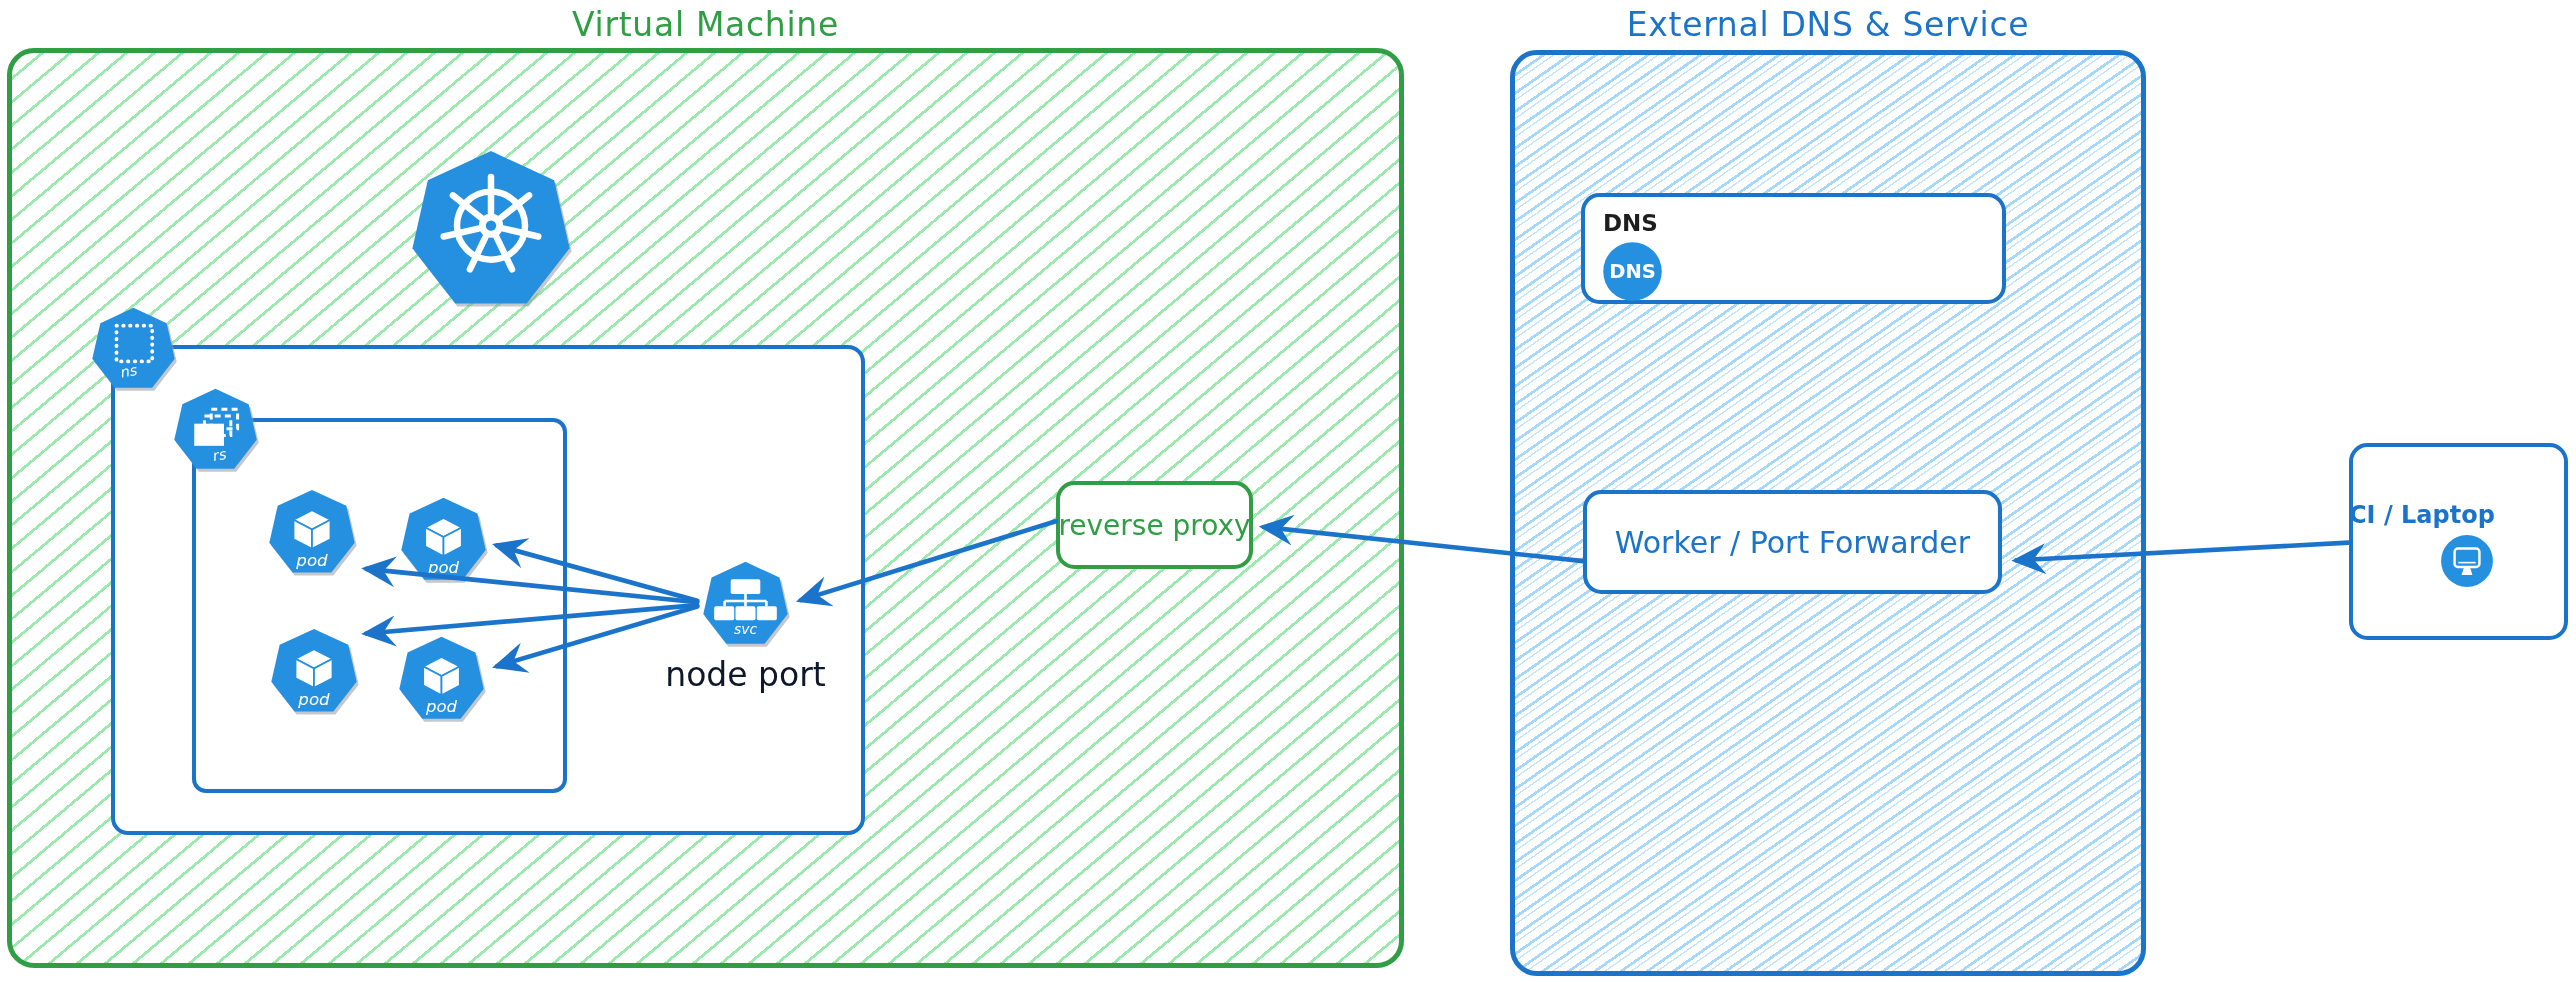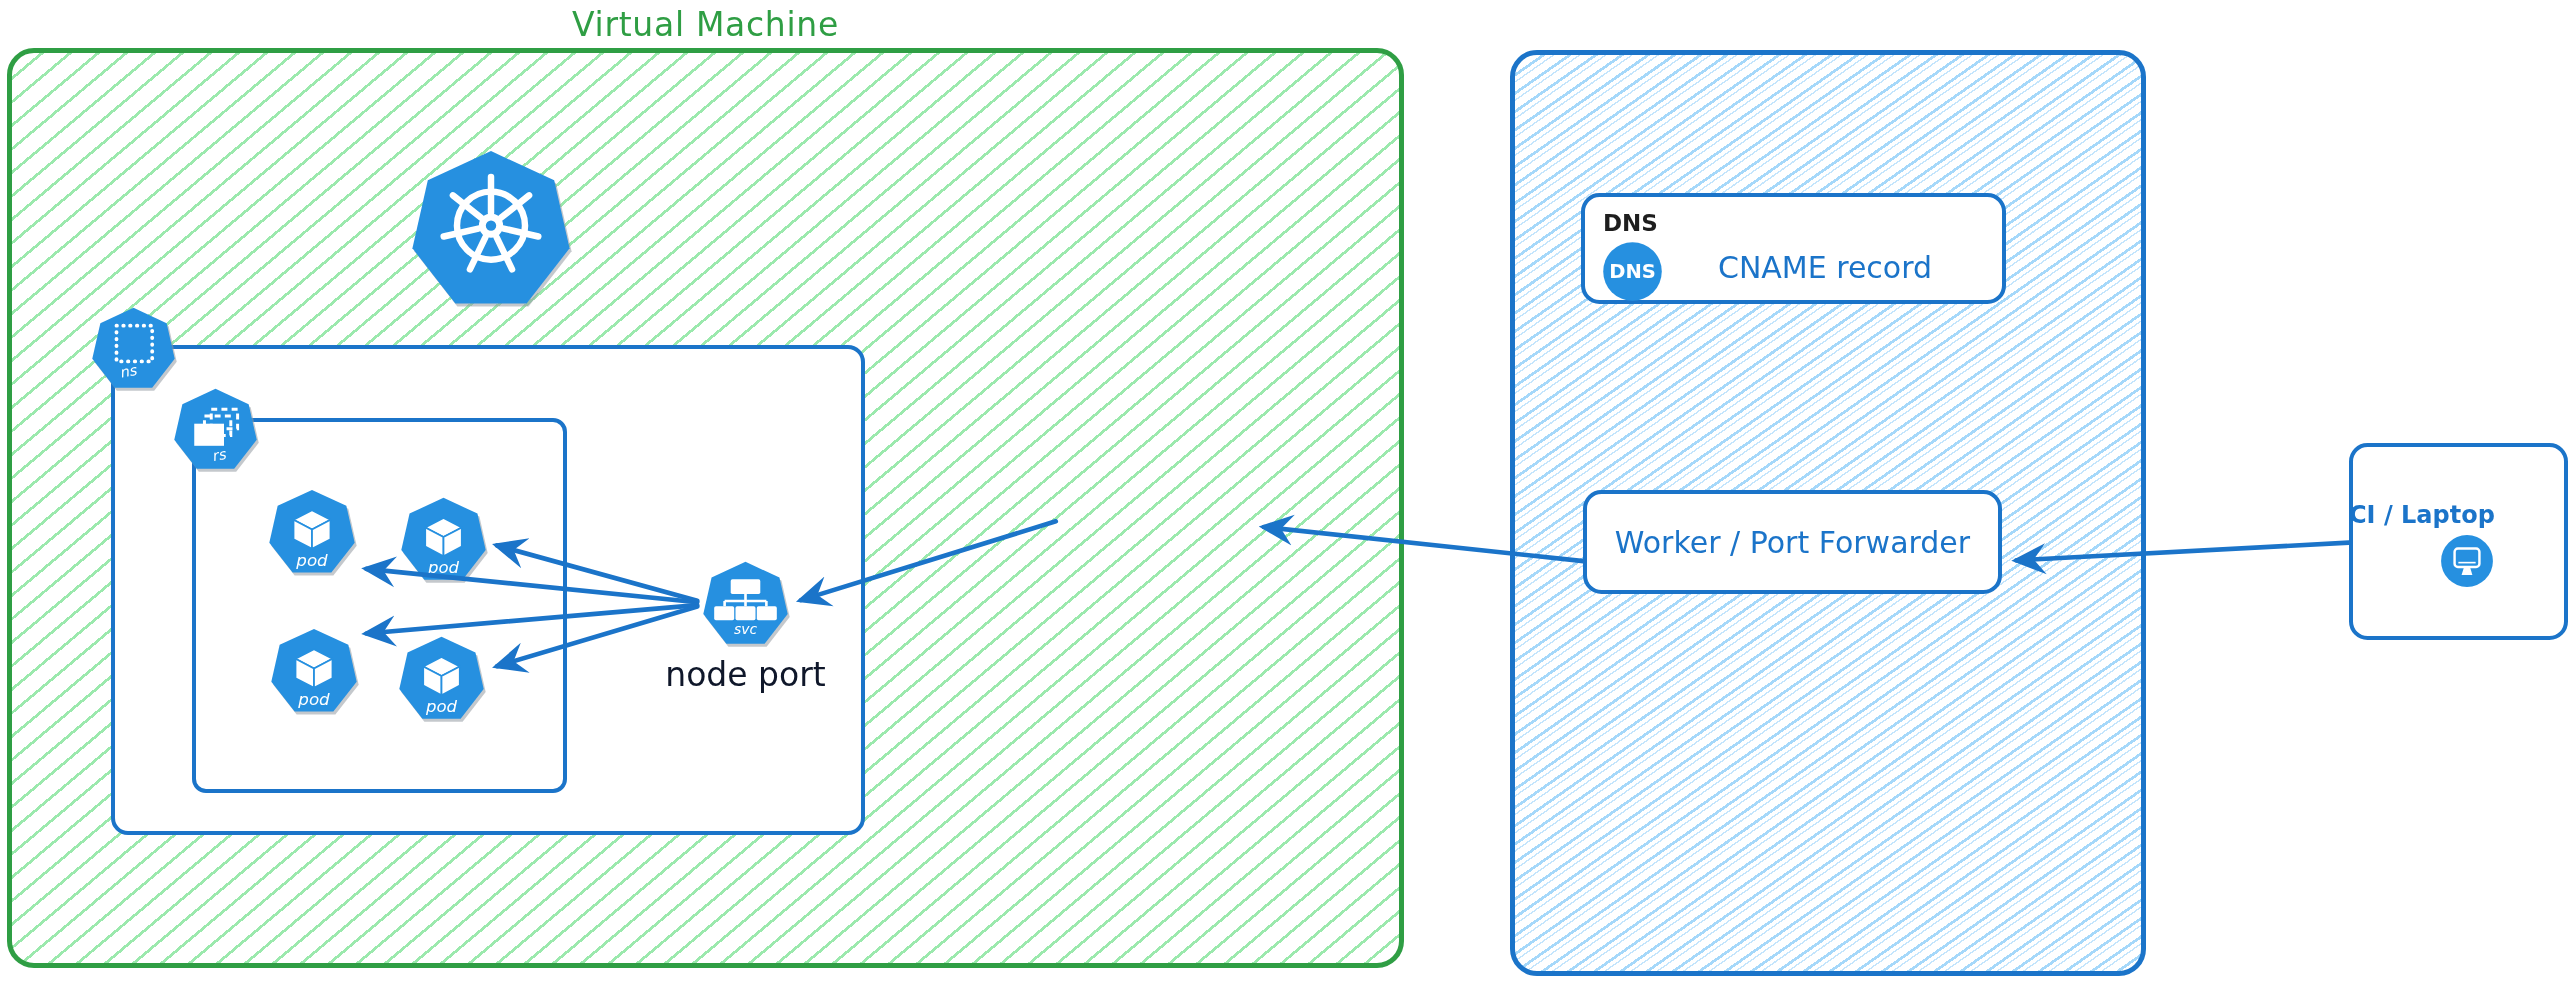--- a/index.html
+++ b/index.html
@@ -61,20 +61,21 @@
   .ci-label{position:absolute;color:#1b74c9;font-size:24px;font-weight:bold;z-index:4;white-space:nowrap;}
 
   .overlay{position:absolute;left:0;top:0;z-index:6;pointer-events:none;}
 </style>
 </head>
 <body>
 
 <div class="canvas">
 
   <div class="region-title green" style="left:7px;width:1397px;">Virtual Machine</div>
+  <div class="region-title blue" style="left:1510px;width:636px;">External DNS &amp; Service</div>
 
   <div class="region green" style="left:7px;top:48px;width:1397px;height:920px;"></div>
 
   <div class="region blue" style="left:1510px;top:50px;width:636px;height:926px;"></div>
 
   <div class="node-box blue" style="left:111px;top:345px;width:754px;height:490px;border-radius:17px;z-index:2;"></div>
 
   <div class="node-box blue" style="left:192px;top:418px;width:375px;height:375px;border-radius:14px;z-index:3;"></div>
 
   <svg class="hepta" viewBox="0 0 100 100" style="left:410px;top:149px;width:162px;height:163px;z-index:4;">
@@ -148,28 +149,30 @@
     <polygon points="50,1 11,19 1.5,61 28,95 72,95 98.5,61 89,19" fill="#2690e0"></polygon>
     <rect x="33" y="21" width="34" height="17" rx="2" fill="#ffffff"></rect>
     <path d="M50,38 V46 M26,46 H74 M26,46 V52 M50,46 V52 M74,46 V52" fill="none" stroke="#ffffff" stroke-width="3"></path>
     <rect x="14" y="52" width="23" height="16" rx="2" fill="#ffffff"></rect>
     <rect x="38.5" y="52" width="23" height="16" rx="2" fill="#ffffff"></rect>
     <rect x="63" y="52" width="23" height="16" rx="2" fill="#ffffff"></rect>
     <text x="50" y="84" font-size="16" text-anchor="middle">svc</text>
   </svg>
   <div class="caption" style="left:664px;top:655px;width:163px;text-align:center;">node port</div>
 
+  <div class="node-box green" style="left:1056px;top:481px;width:197px;height:88px;z-index:3;">
+    <div class="node-label green" style="font-size:28px;">reverse proxy</div>
+  </div>
 
   <div class="node-box blue" style="left:1581px;top:193px;width:425px;height:111px;z-index:3;"></div>
   <div class="dns-tag" style="left:1603px;top:210px;">DNS</div>
   <svg class="dns-circle" viewBox="0 0 100 100" style="left:1602px;top:241px;width:61px;height:61px;">
     <circle cx="50" cy="50" r="48" fill="#2690e0"></circle>
     <text x="50" y="61" font-size="32" font-weight="bold" text-anchor="middle" fill="#ffffff" font-style="normal">DNS</text>
   </svg>
-  <div class="cname-label" style="left:1676px;top:250px;width:298px;text-align:center;">CNAME record</div>
 
   <div class="node-box blue" style="left:1583px;top:490px;width:419px;height:104px;z-index:3;">
     <div class="node-label blue">Worker / Port Forwarder</div>
   </div>
 
   <div class="node-box blue" style="left:2349px;top:443px;width:219px;height:197px;z-index:3;"></div>
   <div class="ci-label" style="left:2349px;top:501px;width:262px;text-align:left;">CI / Laptop</div>
   <svg class="dns-circle" viewBox="0 0 100 100" style="left:2440px;top:534px;width:54px;height:54px;">
     <circle cx="50" cy="50" r="48" fill="#2690e0"></circle>
     <rect x="27" y="27" width="46" height="34" rx="6" fill="none" stroke="#ffffff" stroke-width="4.5"></rect>

